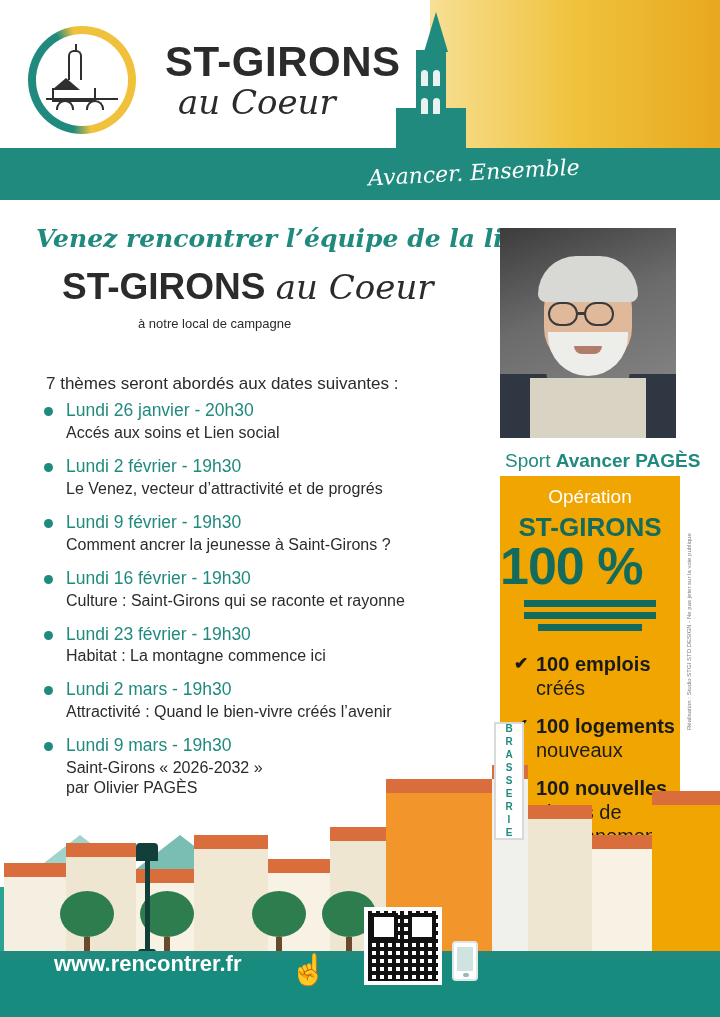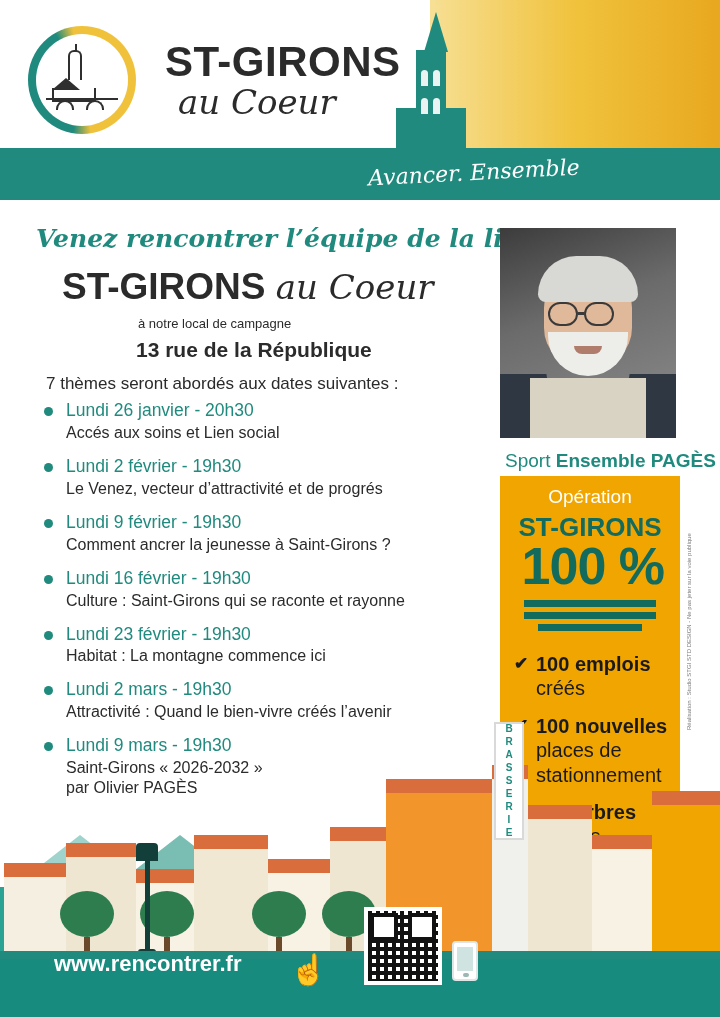--- a/index.html
+++ b/index.html
@@ -213,21 +213,21 @@
   }
   .op-title {
     position: absolute; left: 0; top: 10px; width: 180px; text-align: center;
     font-size: 19px; color: #ffffff;
   }
   .op-sub {
     position: absolute; left: 0; top: 36px; width: 180px; text-align: center;
     font-size: 26px; font-weight: bold; color: #136b5e;
   }
   .op-pct {
-    position: absolute; left: 0; top: 60px; width: 164px; text-align: right;
+    position: absolute; left: 0; top: 60px; width: 164px; text-align: left;
     font-size: 52px; font-weight: bold; color: #136b5e; letter-spacing: -1px;
   }
   .op-bars { position: absolute; left: 24px; top: 124px; width: 132px; }
   .op-bars .bar { height: 7px; background: #136b5e; margin-bottom: 5px; }
   .op-bars .bar.short { width: 104px; margin-left: 14px; }
 
   .promises { position: absolute; left: 14px; top: 176px; width: 168px; }
   .promise { position: relative; padding-left: 22px; margin-bottom: 13px; }
   .promise .check {
     position: absolute; left: 0; top: 1px; font-size: 17px; color: #1a1a1a; font-weight: bold;
@@ -392,21 +392,20 @@
   <div class="body-area">
 
     <div class="invite-line">Venez rencontrer l’équipe de la liste</div>
 
     <div class="list-name">
       <span>ST-GIRONS</span>
       <span class="script">au Coeur</span>
     </div>
 
     <div class="local-line">à notre local de campagne</div>
-    <div class="address-line">13 rue de la République</div>
     <div class="themes-intro">7 thèmes seront abordés aux dates suivantes :</div>
 
     <div class="events" id="events-list">
         <div class="event">
           <span class="bullet"></span>
           <div class="ev-date">Lundi 26 janvier - 20h30</div>
           <div class="ev-desc" style="white-space: pre-line;">Accés aux soins et Lien social</div>
         </div>
         <div class="event">
           <span class="bullet"></span>
@@ -447,39 +446,40 @@
       <div class="shirt"></div>
       <div class="head"></div>
       <div class="hair"></div>
       <div class="glasses-l"></div>
       <div class="glasses-r"></div>
       <div class="glasses-bridge"></div>
       <div class="beard"></div>
       <div class="mouth"></div>
     </div>
     <div class="portrait-caption">
-      <span>Sport </span><b>Ensemble PAGÈS</b>
+      <span>Sport </span><b>Avancer PAGÈS</b>
     </div>
 
     <div class="op-panel">
       <div class="op-title">Opération</div>
       <div class="op-sub">ST-GIRONS</div>
       <div class="op-pct">100 %</div>
       <div class="op-bars">
         <div class="bar"></div>
         <div class="bar"></div>
         <div class="bar short"></div>
       </div>
       <div class="promises" id="promises-list">
           <div class="promise">
             <span class="check">✔</span>
             <div class="p-text"><b>100</b> <b>emplois</b><br><span>créés</span></div>
           </div>
           <div class="promise">
             <span class="check">✔</span>
+            <div class="p-text"><b>100</b> <b>logements</b><br><span>nouveaux</span></div>
           </div>
           <div class="promise">
             <span class="check">✔</span>
             <div class="p-text"><b>100</b> <b>nouvelles</b><br><span>places de stationnement</span></div>
           </div>
           <div class="promise">
             <span class="check">✔</span>
             <div class="p-text"><b>100</b> <b>arbres</b><br><span>plantés</span></div>
           </div>
           <div class="promise">

